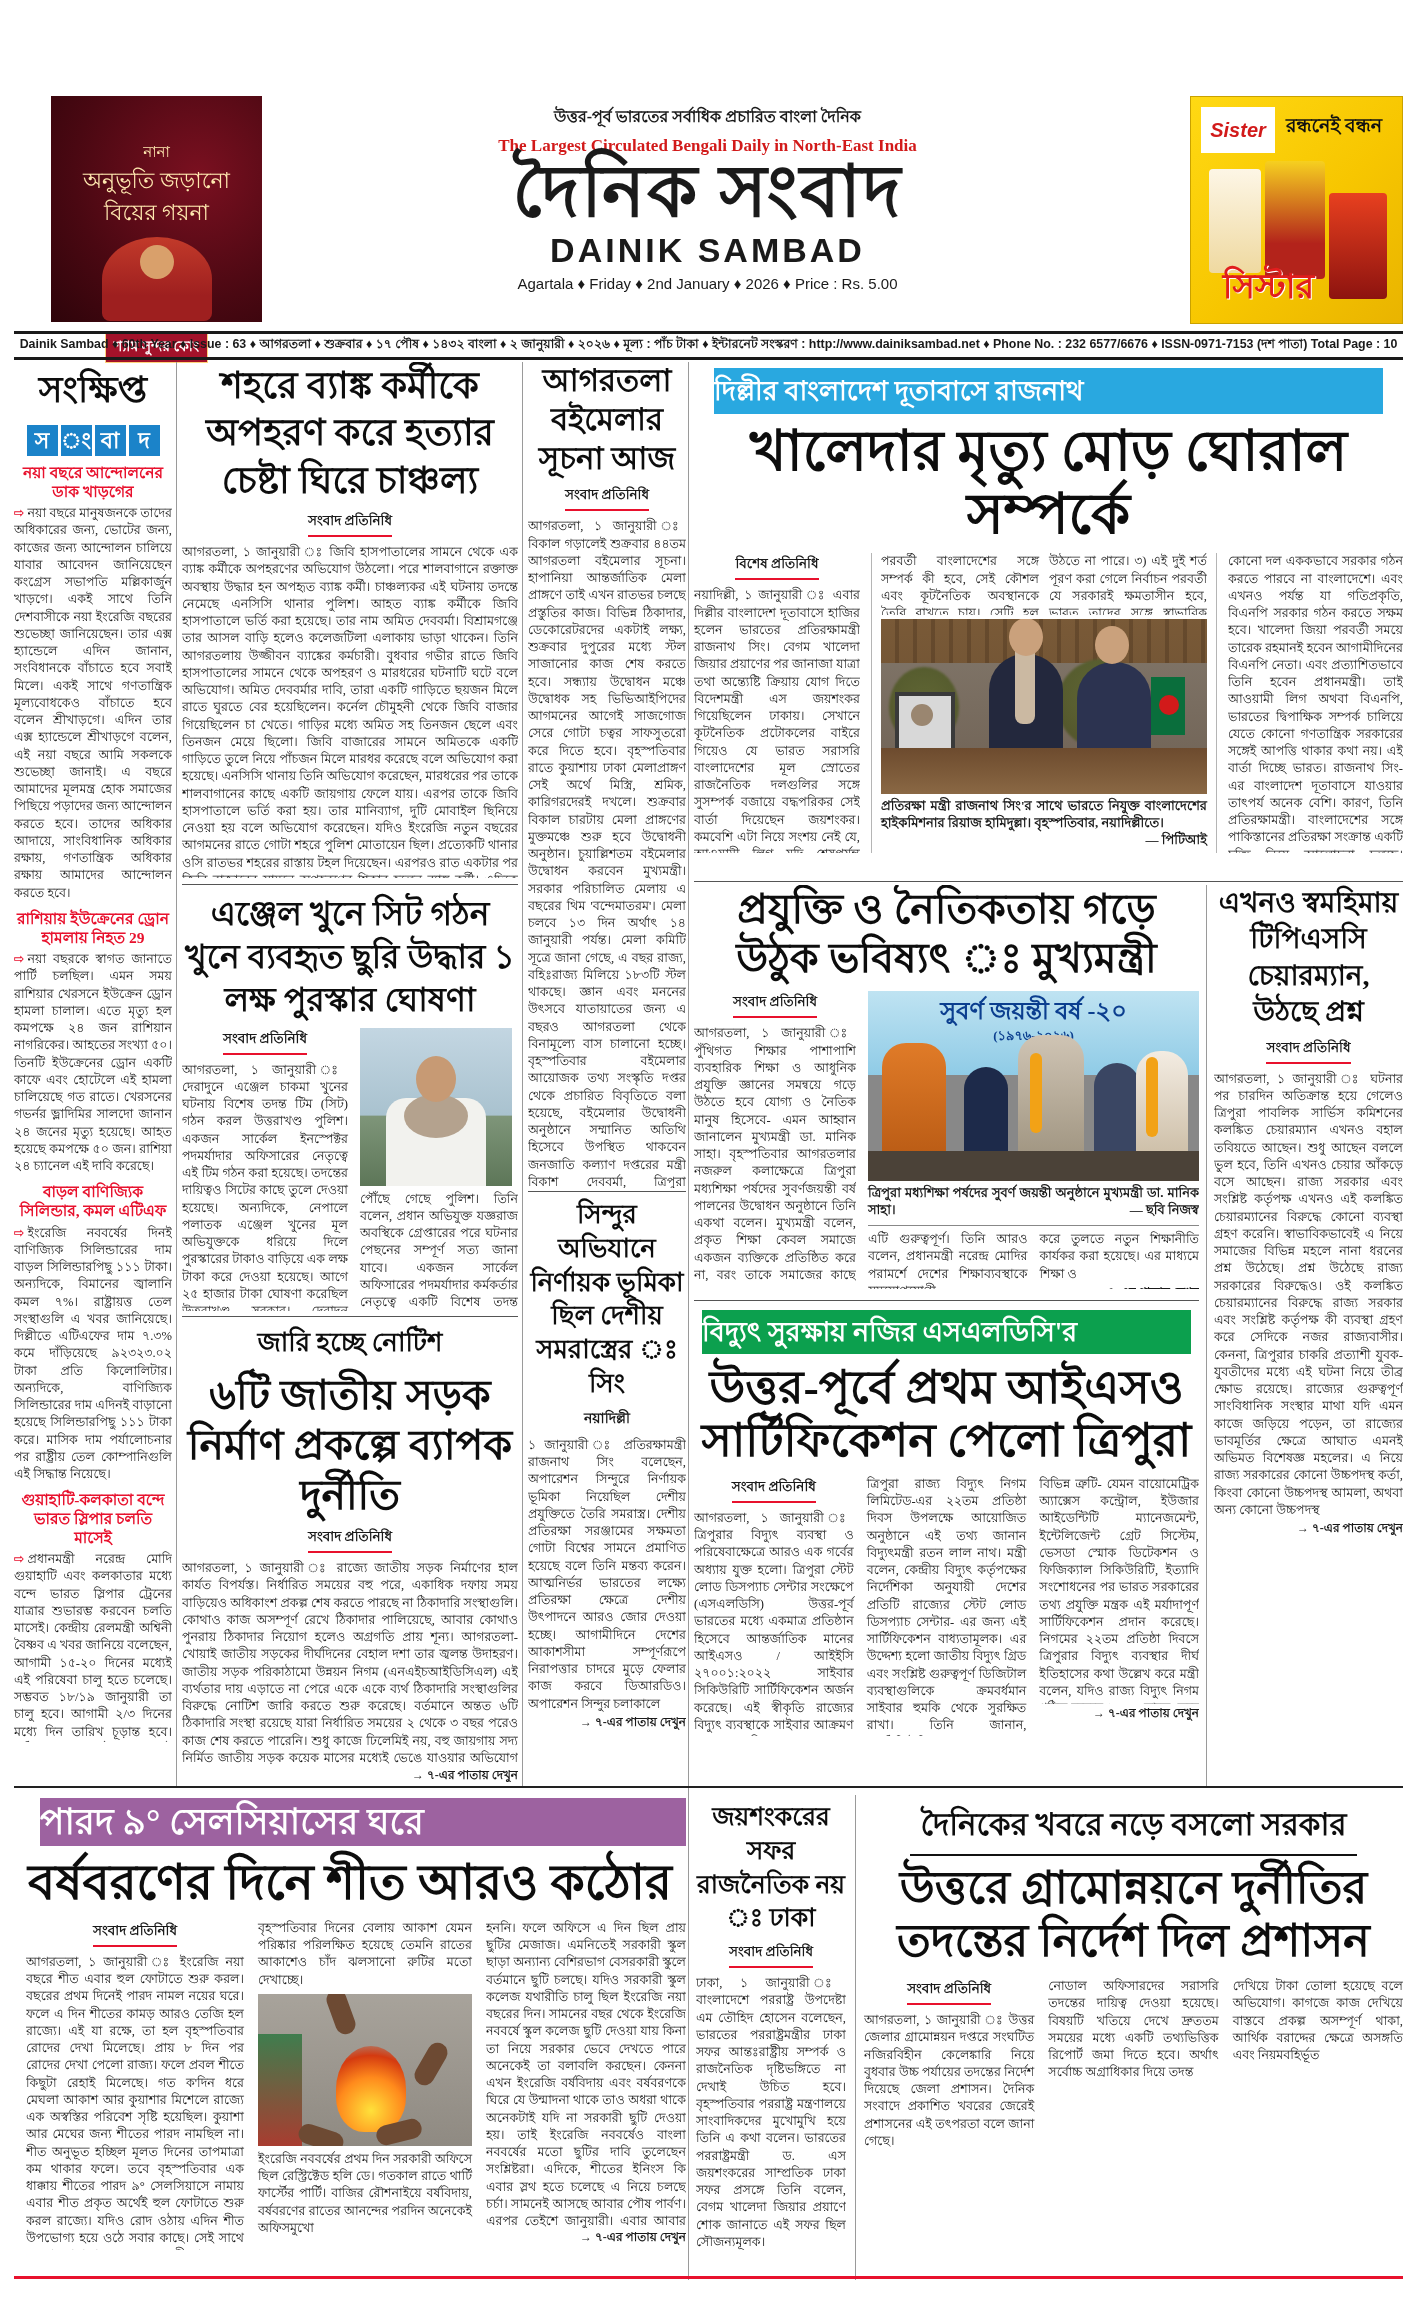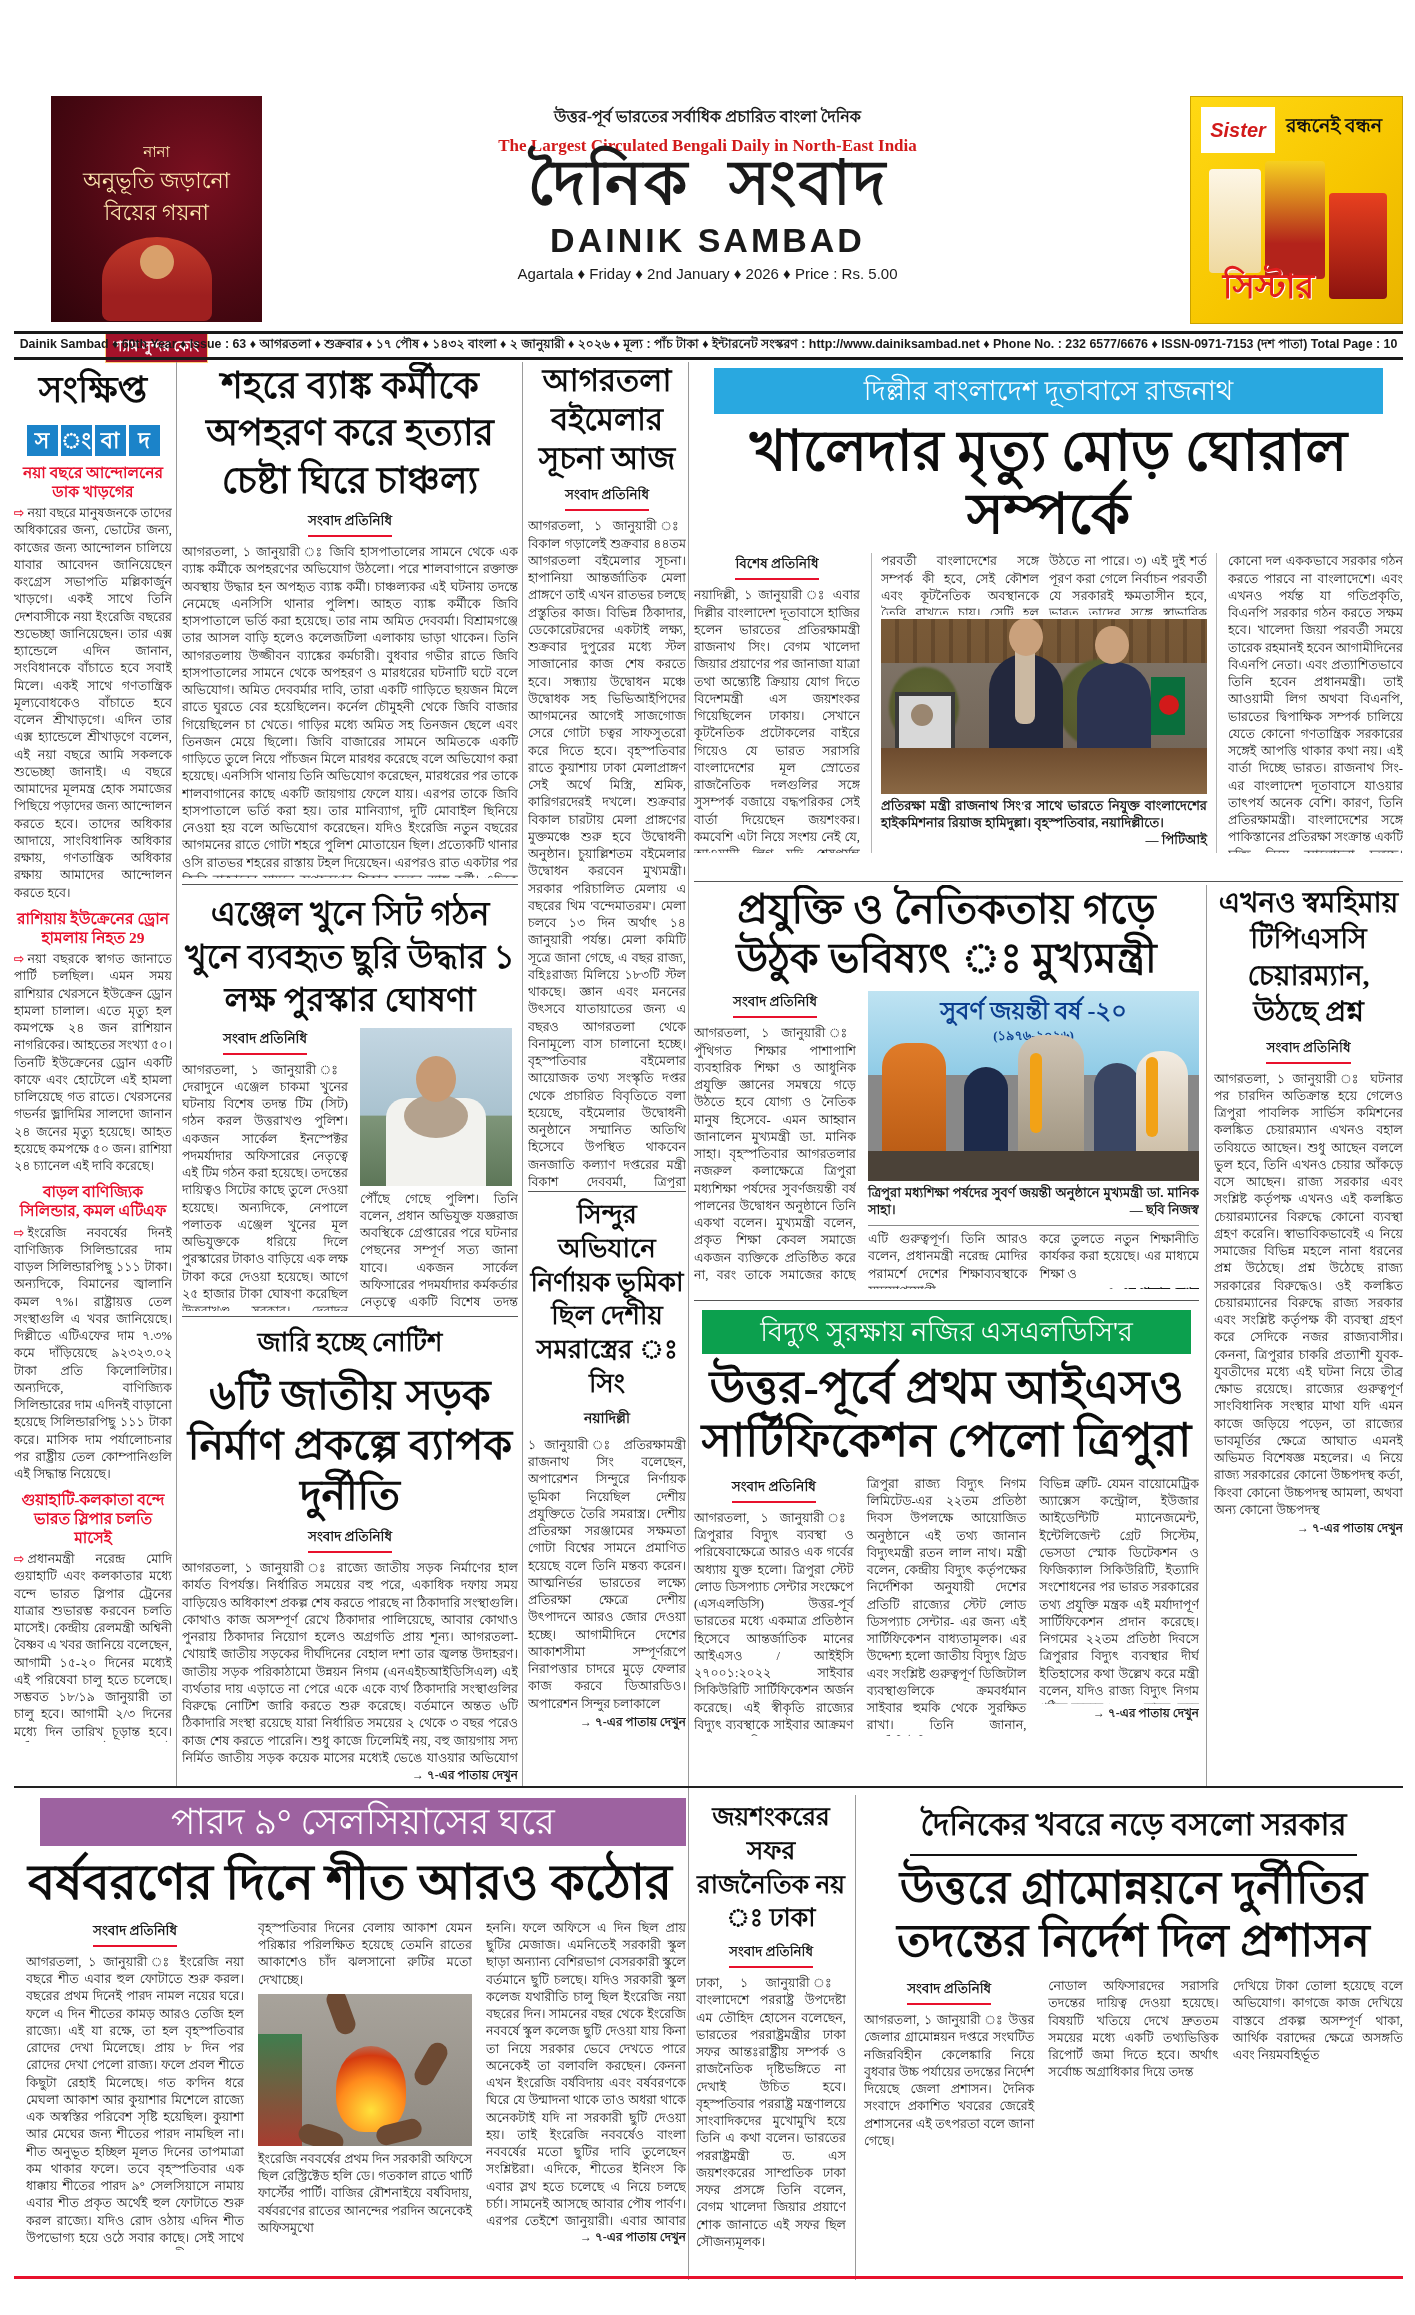--- a/index.html
+++ b/index.html
@@ -5,21 +5,21 @@
   html,body{margin:0;padding:0;background:#e9e9e9;}
   .page{position:relative;width:1415px;height:2315px;margin:0 auto;background:#ffffff;
         font-family:"Liberation Serif","DejaVu Sans",serif;color:#1a1a1a;}
   .abs{position:absolute;}
   .clip{overflow:hidden;}
   .center{text-align:center;}
 
   
   .tagline-bn{font-size:16px;font-weight:bold;}
   .tagline-en{font-size:17px;font-weight:bold;color:#d21a1a;margin-top:5px;}
-  .main-title{font-size:62px;font-weight:bold;line-height:1.02;letter-spacing:2px;font-family:Liberation Mono, monospace;}
+  .main-title{font-size:72px;font-weight:bold;line-height:1.02;letter-spacing:2px;}
   .title-en{font-family:"Liberation Sans","DejaVu Sans",sans-serif;font-size:34px;font-weight:bold;letter-spacing:3px;margin-top:2px;}
   .dateline-en{font-family:"Liberation Sans","DejaVu Sans",sans-serif;font-size:15px;margin-top:5px;}
   .infobar{border-top:3px solid #1a1a1a;border-bottom:3px solid #1a1a1a;
            font-size:12.4px;font-weight:bold;line-height:21px;white-space:nowrap;text-align:center;
            font-family:"Liberation Sans","DejaVu Sans",sans-serif;}
 
   
   .ad-left{background:radial-gradient(circle at 70% 35%, #7a1020 0%, #4a0812 60%, #2e040a 100%);
            color:#ffe9b0;text-align:center;padding-top:44px;box-sizing:border-box;margin-left:37px;}
   .ad-left .l1{font-size:15px;}
@@ -38,21 +38,21 @@
   .ad-right .tagline{position:absolute;right:8px;top:18px;width:120px;font-size:19px;font-weight:bold;color:#111;text-align:center;line-height:1.2;}
   .ad-right .pack{position:absolute;border-radius:4px;}
   .ad-right .p1{left:18px;top:72px;width:52px;height:104px;background:linear-gradient(180deg,#fdf6e6,#efd9a0);}
   .ad-right .p2{left:74px;top:64px;width:60px;height:118px;background:linear-gradient(180deg,#f6d020,#b3231b 70%);}
   .ad-right .p3{left:138px;top:96px;width:58px;height:106px;background:linear-gradient(180deg,#e8401f,#8d130f);}
   .ad-right .brand-bn{position:absolute;left:0;right:56px;bottom:6px;font-size:34px;font-weight:bold;color:#e11d1d;
             text-shadow:1px 1px 0 #fff;text-align:center;}
 
   
   .headline{font-weight:bold;color:#0d0d0d;text-align:center;}
-  .kicker-strip{color:#fff;font-weight:normal;text-align:center;}
+  .kicker-strip{color:#fff;font-weight:bold;text-align:left;}
   .byline-wrap{text-align:center;margin:6px 0 7px;}
   .byline{display:inline-block;font-size:13.5px;font-weight:bold;border-bottom:2.5px solid #e8112d;padding-bottom:2px;}
   .bt{font-size:12.6px;line-height:1.37;text-align:justify;}
   .jump{font-size:12px;font-weight:bold;text-align:right;}
   .vr{position:absolute;width:1px;background:#9a9a9a;}
   .hrl{position:absolute;height:1px;background:#555;}
   .brief-head{color:#e8112d;font-size:15.5px;font-weight:bold;text-align:center;line-height:1.2;margin:8px 0 4px;}
   .red-arrow{color:#e8112d;font-weight:bold;margin-right:3px;}
   .sb-box{display:inline-block;width:31px;height:31px;background:#1b83c9;color:#fff;font-weight:bold;
           font-size:22px;line-height:31px;margin:0 1.5px;text-align:center;}

